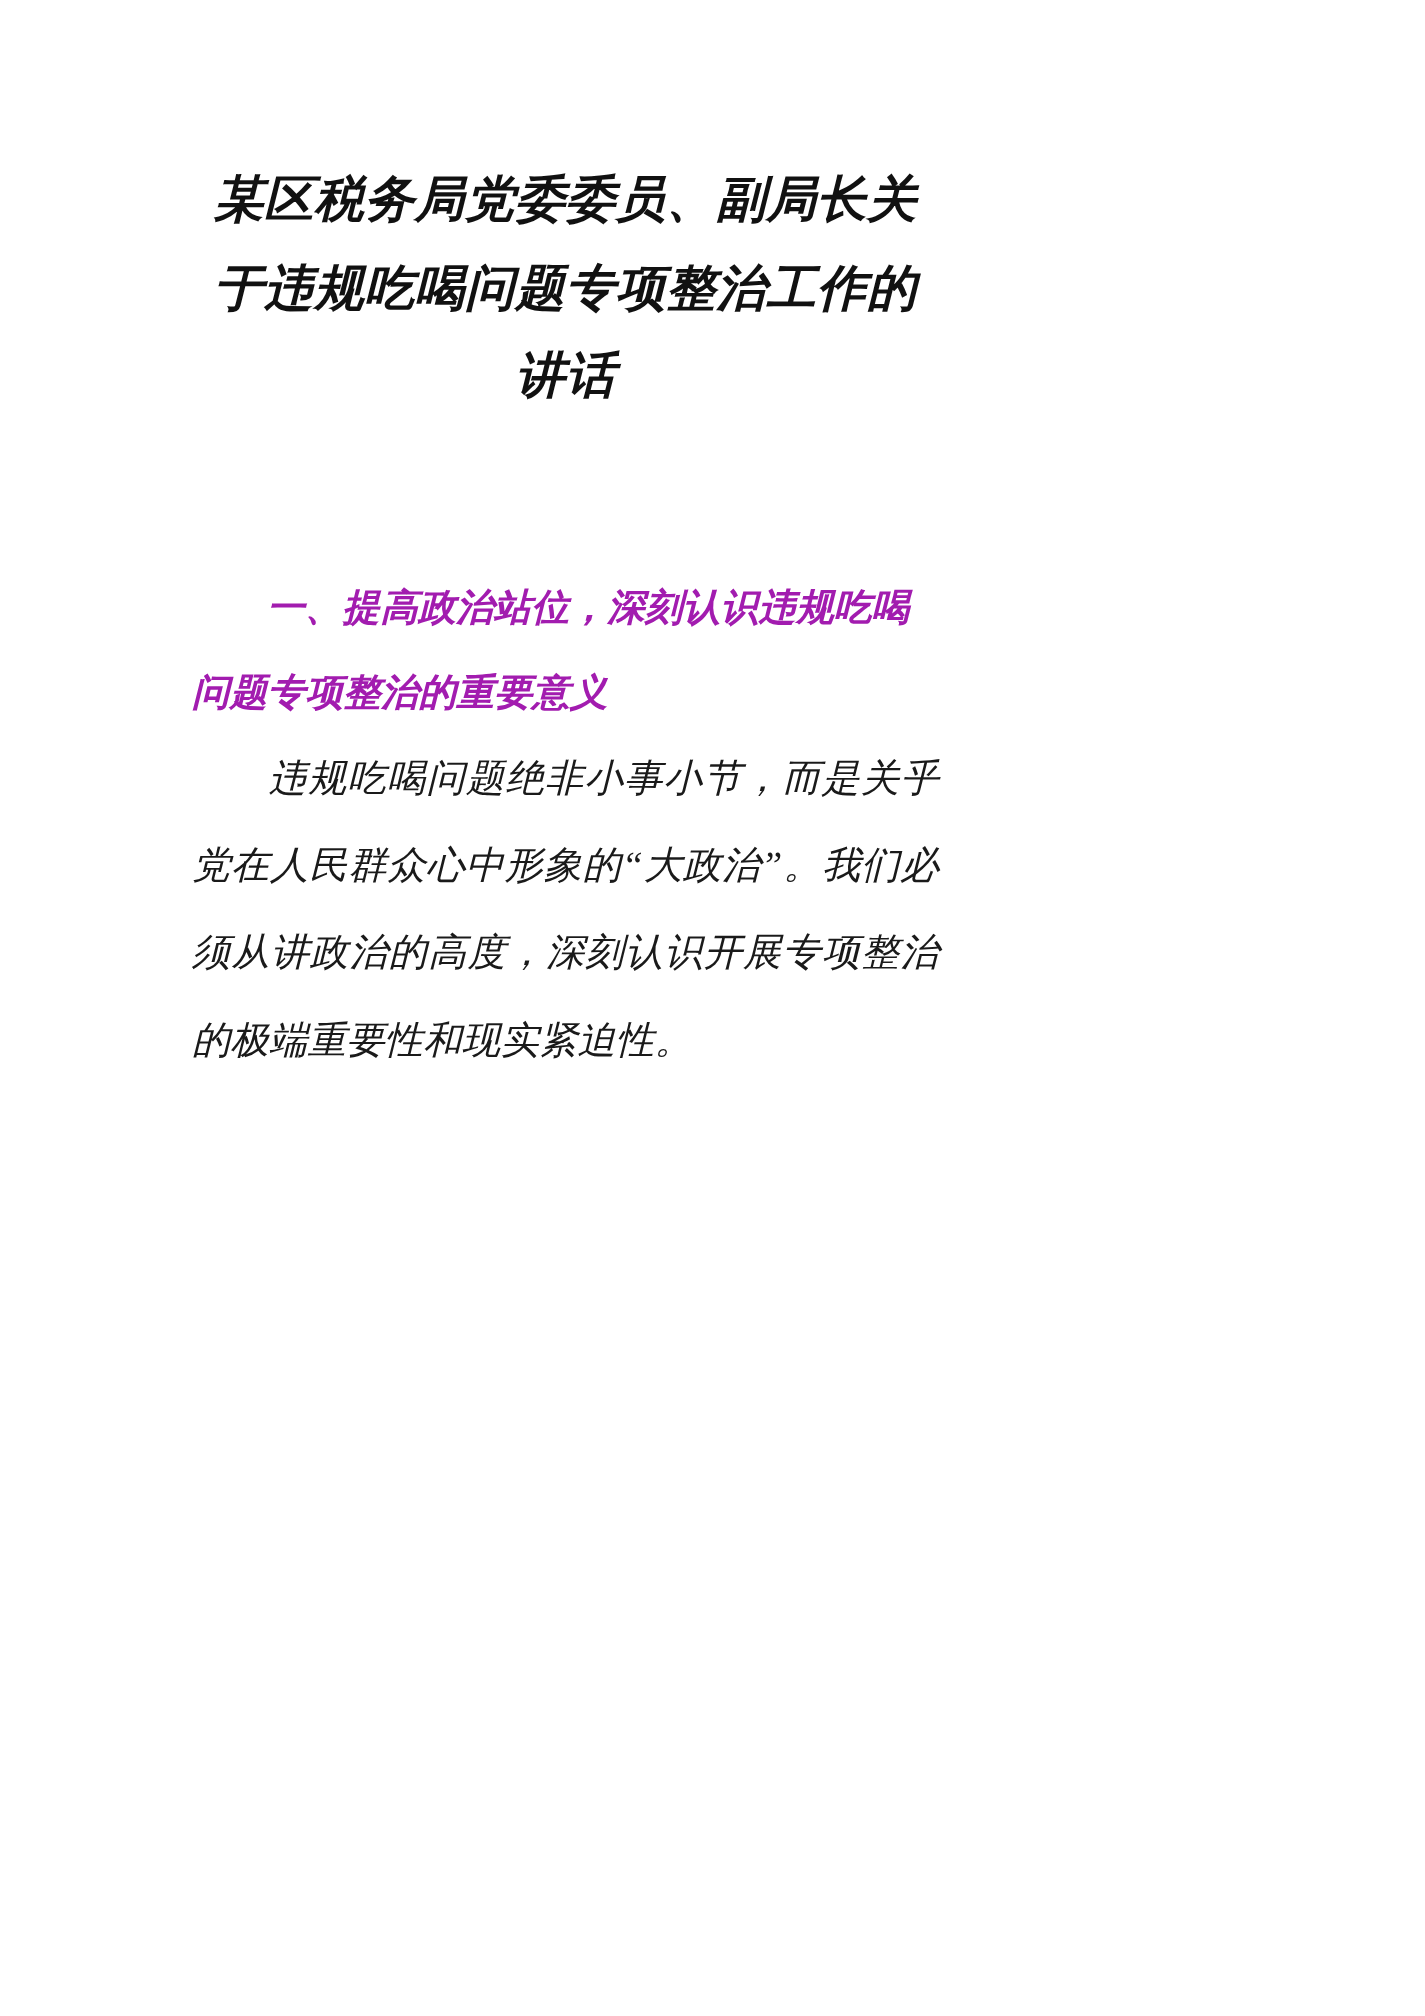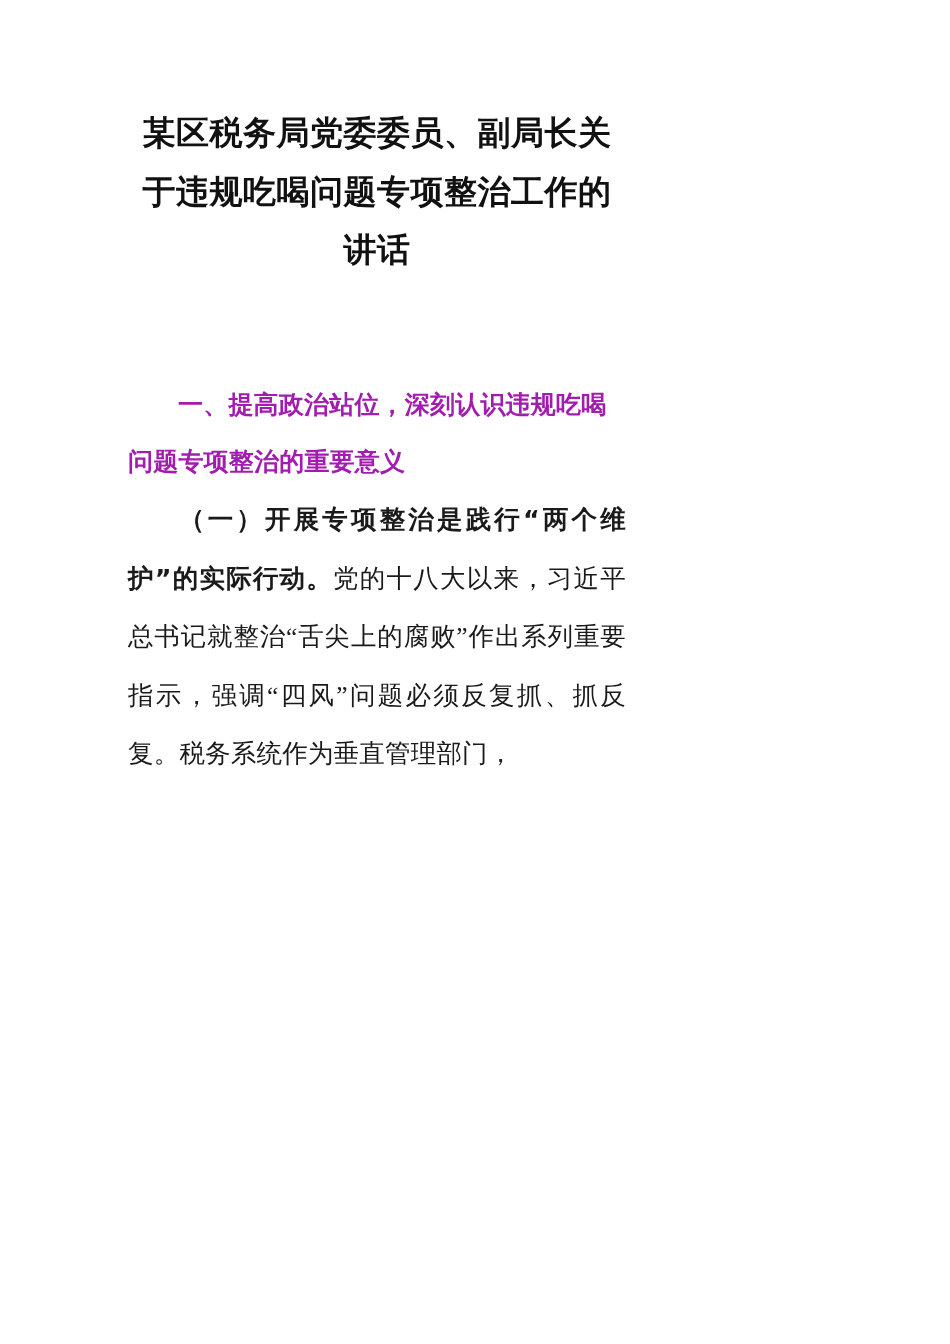--- a/index.html
+++ b/index.html
@@ -14,20 +14,21 @@
     color: #000000;
     overflow: hidden;
   }
   .page {
     position: relative;
     width: 754px;
     height: 1344px;
     box-sizing: border-box;
     padding: 104px 128px 0 128px;
     background: #ffffff;
+    font-style: italic;
   }
   .doc-title {
     font-family: "DejaVu Sans", "Liberation Sans", sans-serif;
     font-size: 33px;
     font-weight: 700;
     line-height: 1.78;
     text-align: center;
     letter-spacing: 0.5px;
     color: #111111;
     margin: 0 0 0 0;
@@ -67,16 +68,16 @@
 
 <div class="page">
 
   <h1 class="doc-title">某区税务局党委委员、副局长关于违规吃喝问题专项整治工作的讲话</h1>
 
   <div class="title-gap"></div>
 
 
   <p class="heading-1">一、提高政治站位，深刻认识违规吃喝问题专项整治的重要意义</p>
 
+  <p class="para indent">违规吃喝问题绝非小事小节，而是关乎党在人民群众心中形象的“大政治”。我们必须从讲政治的高度，深刻认识开展专项整治的极端重要性和现实紧迫性。</p>
 
-  <p class="para indent"><span class="sub-lead">（一）开展专项整治是践行“两个维护”的实际行动。</span><span>党的十八大以来，习近平总书记就整治“舌尖上的腐败”作出系列重要指示，强调“四风”问题必须反复抓、抓反复。税务系统作为垂直管理部门，</span></p>
 
 </div>
 
 </body></html>

